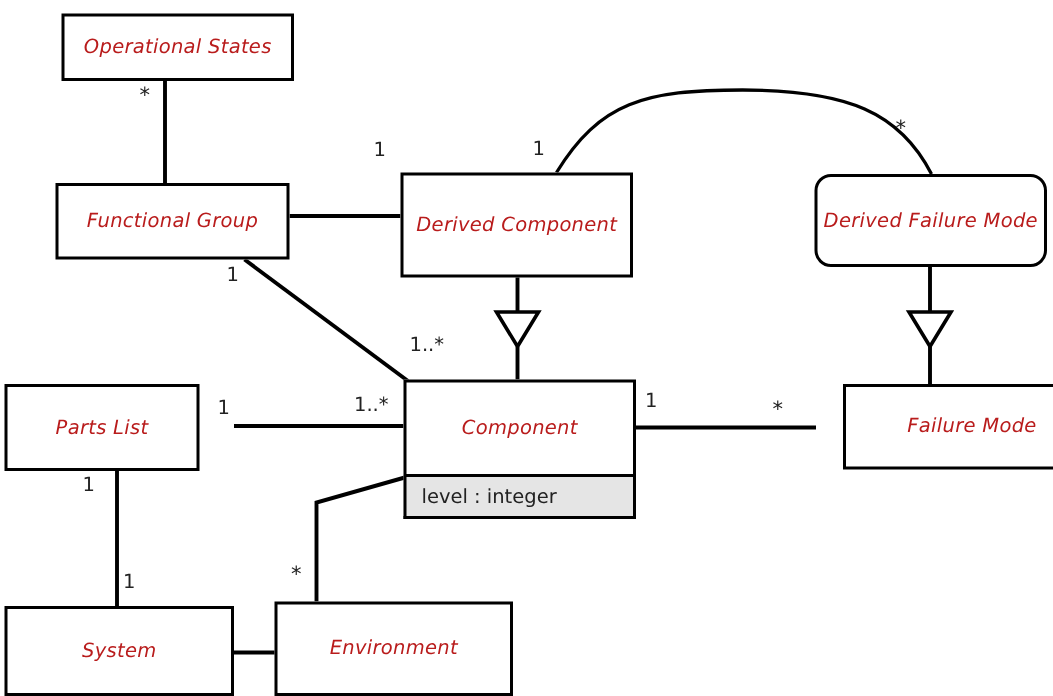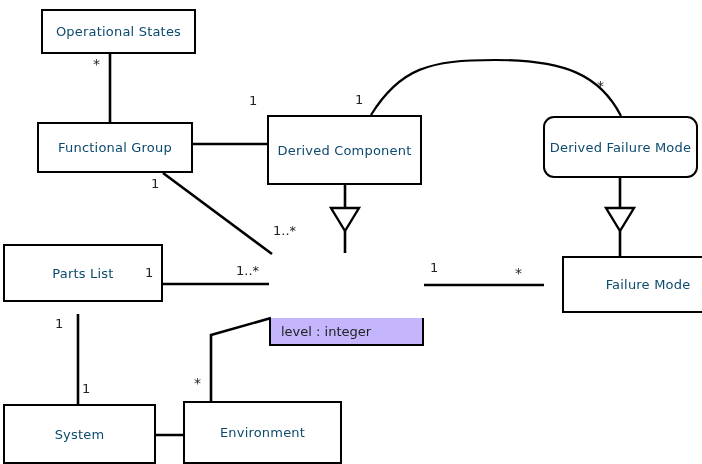--- a/index.html
+++ b/index.html
@@ -20,30 +20,31 @@
     box-sizing: border-box;
     border: 2px solid #000000;
     background: #ffffff;
     display: flex;
     align-items: center;
     justify-content: center;
     z-index: 5;
   }
   .uml-box .cls-name {
     font-size: 13px;
-    color: #0c4a6e;
+    color: #b91c1c;
     white-space: nowrap;
     letter-spacing: 0.2px;
+    font-style: italic;
   }
   .uml-attr {
     position: absolute;
     box-sizing: border-box;
     border: 2px solid #000000;
     border-top: none;
-    background: #c4b5fd;
+    background: #e5e5e5;
     display: flex;
     align-items: center;
     z-index: 5;
   }
   .uml-attr .attr-text {
     font-size: 13px;
     color: #222222;
     white-space: nowrap;
     padding-left: 10px;
   }
@@ -111,24 +112,27 @@
   </div>
 
   <div class="uml-box" style="left:267px; top:115px; width:155px; height:70px;">
     <span class="cls-name">Derived Component</span>
   </div>
 
   <div class="uml-box" style="left:543px; top:116px; width:155px; height:62px;border-radius:11px;">
     <span class="cls-name">Derived Failure Mode</span>
   </div>
 
-  <div class="uml-box" style="left:3px; top:244px; width:160px; height:58px;text-align:right;">
+  <div class="uml-box" style="left:3px; top:256px; width:130px; height:58px;text-align:right;">
     <span class="cls-name">Parts List</span>
   </div>
 
+  <div class="uml-box" style="left:269px; top:253px; width:155px; height:65px;">
+    <span class="cls-name">Component</span>
+  </div>
   <div class="uml-attr" style="left:269px; top:318px; width:155px; height:28px;">
     <span class="attr-text">level : integer</span>
   </div>
 
   <div class="uml-box" style="left:552px; top:256px; width:172px; height:57px;margin-left:10px;">
     <span class="cls-name">Failure Mode</span>
   </div>
 
   <div class="uml-box" style="left:3px; top:404px; width:153px; height:60px;justify-content:center;">
     <span class="cls-name">System</span>

